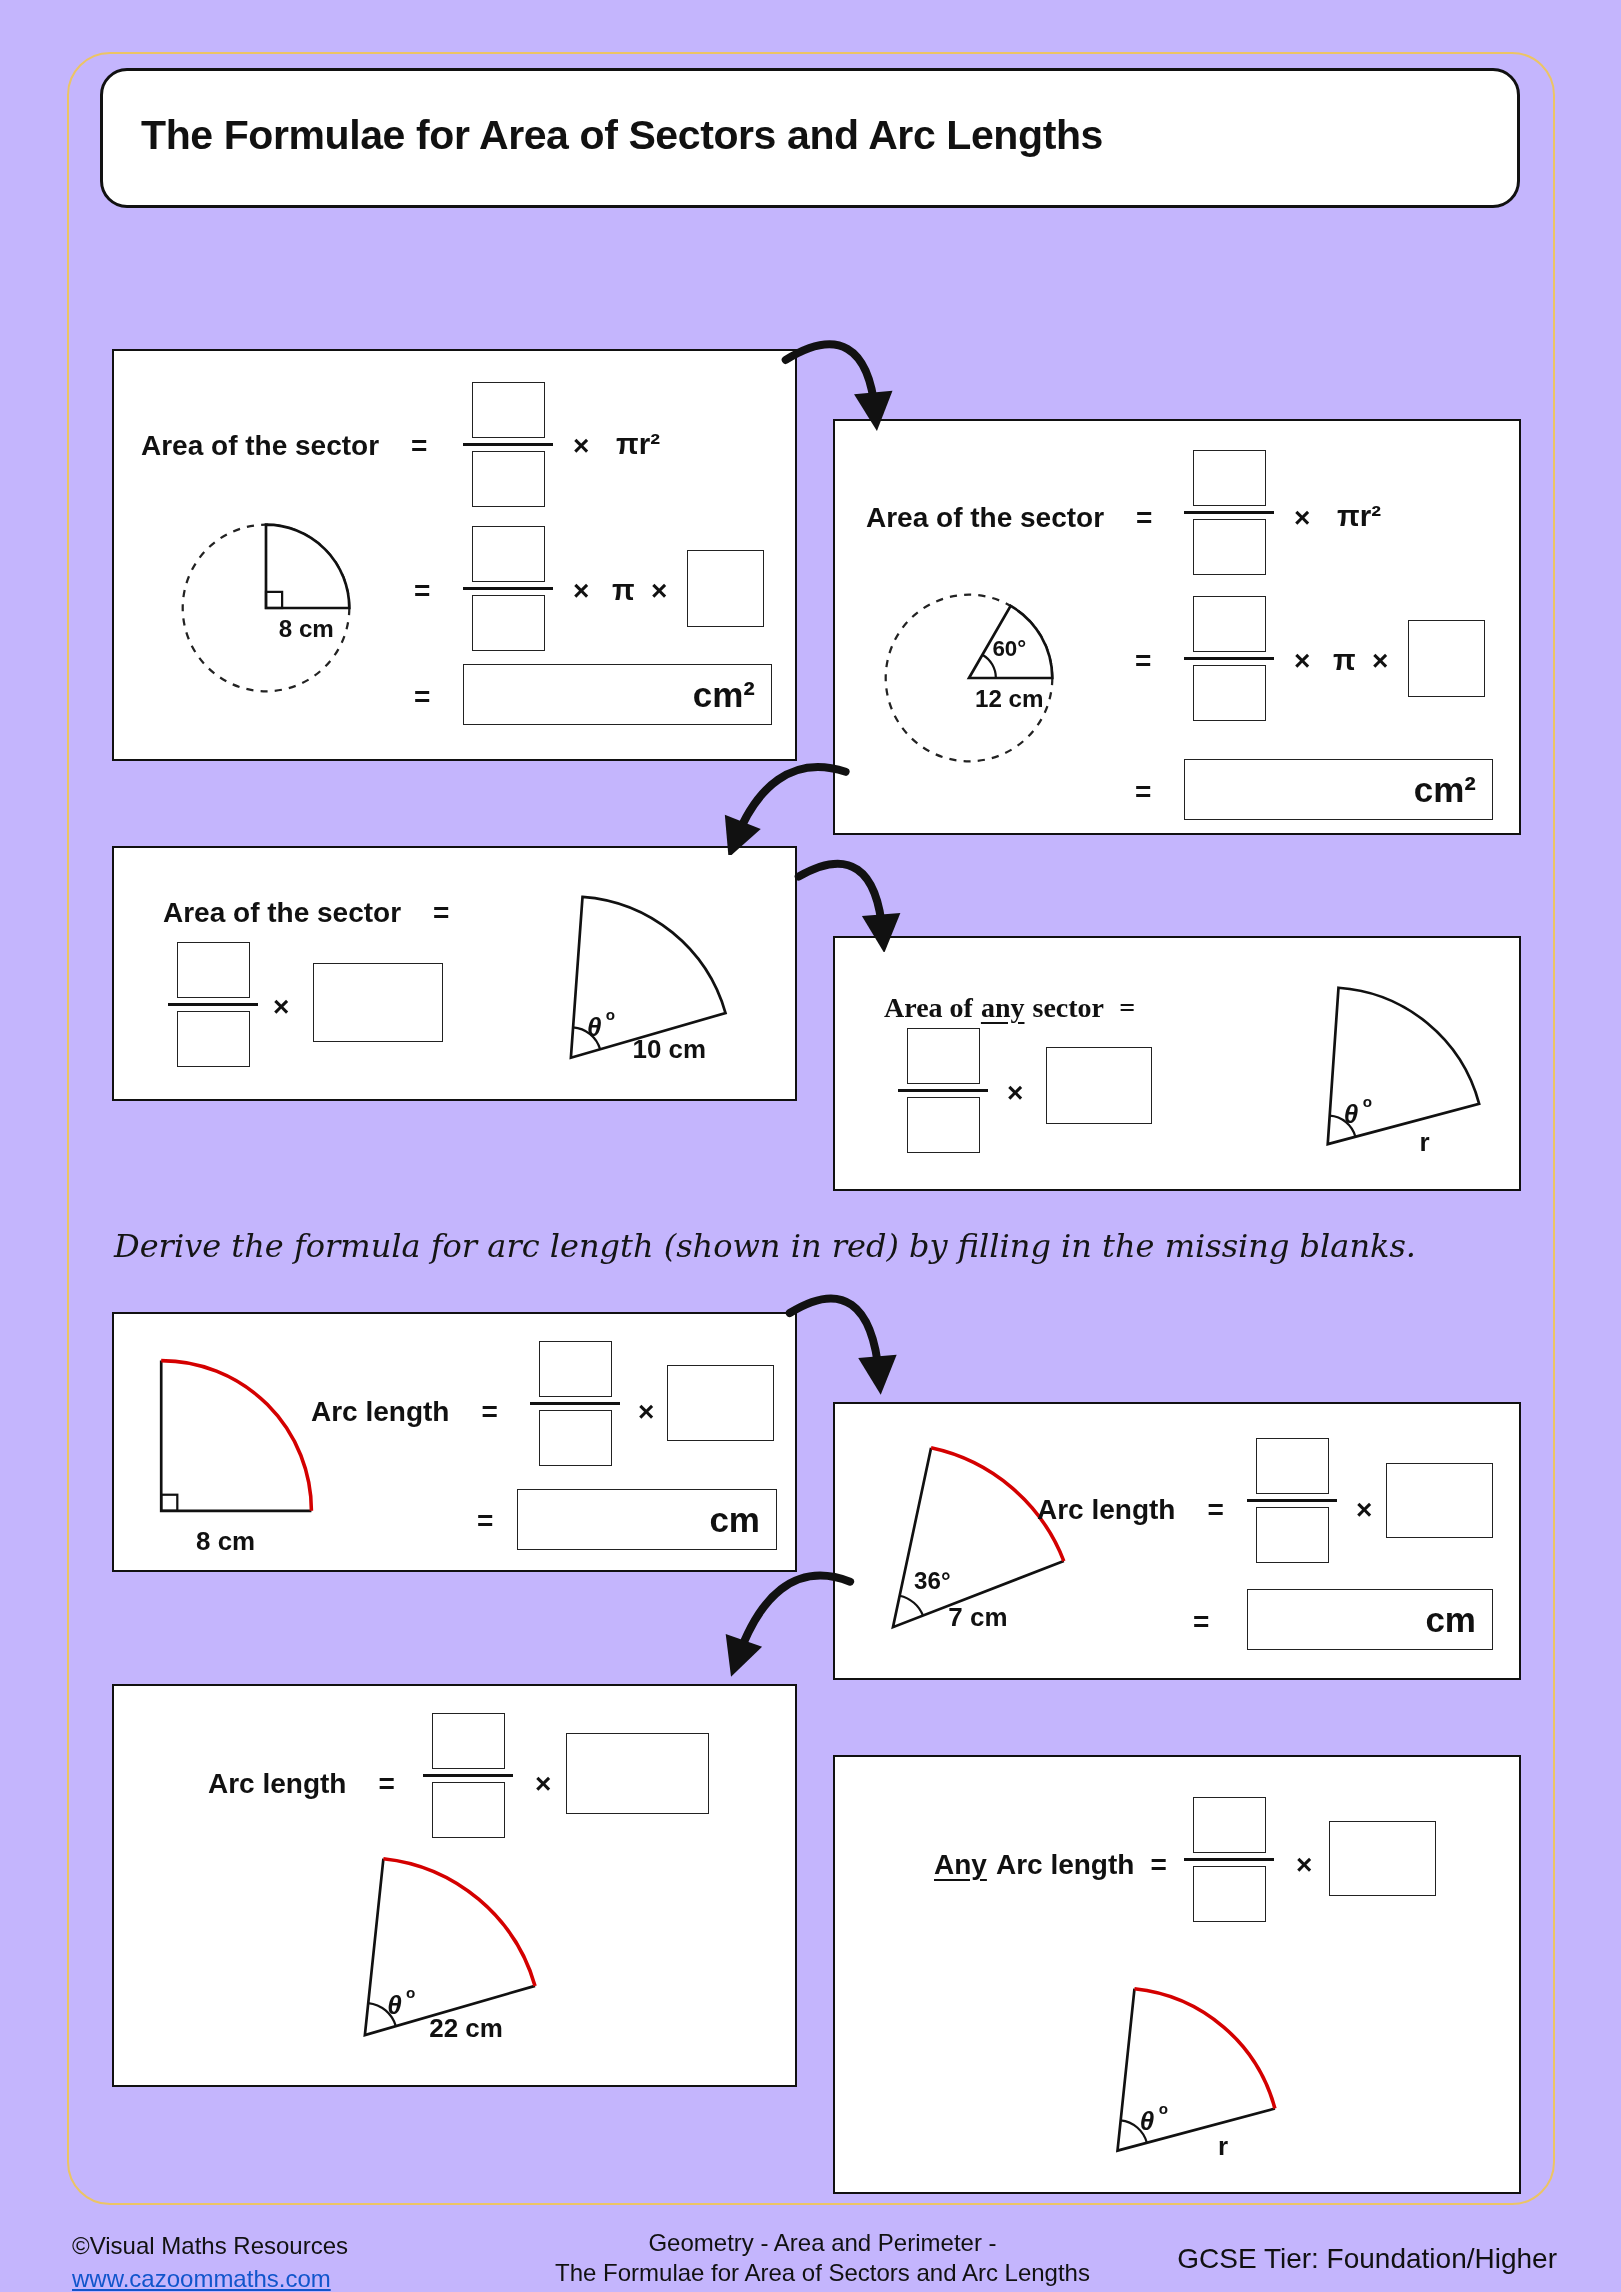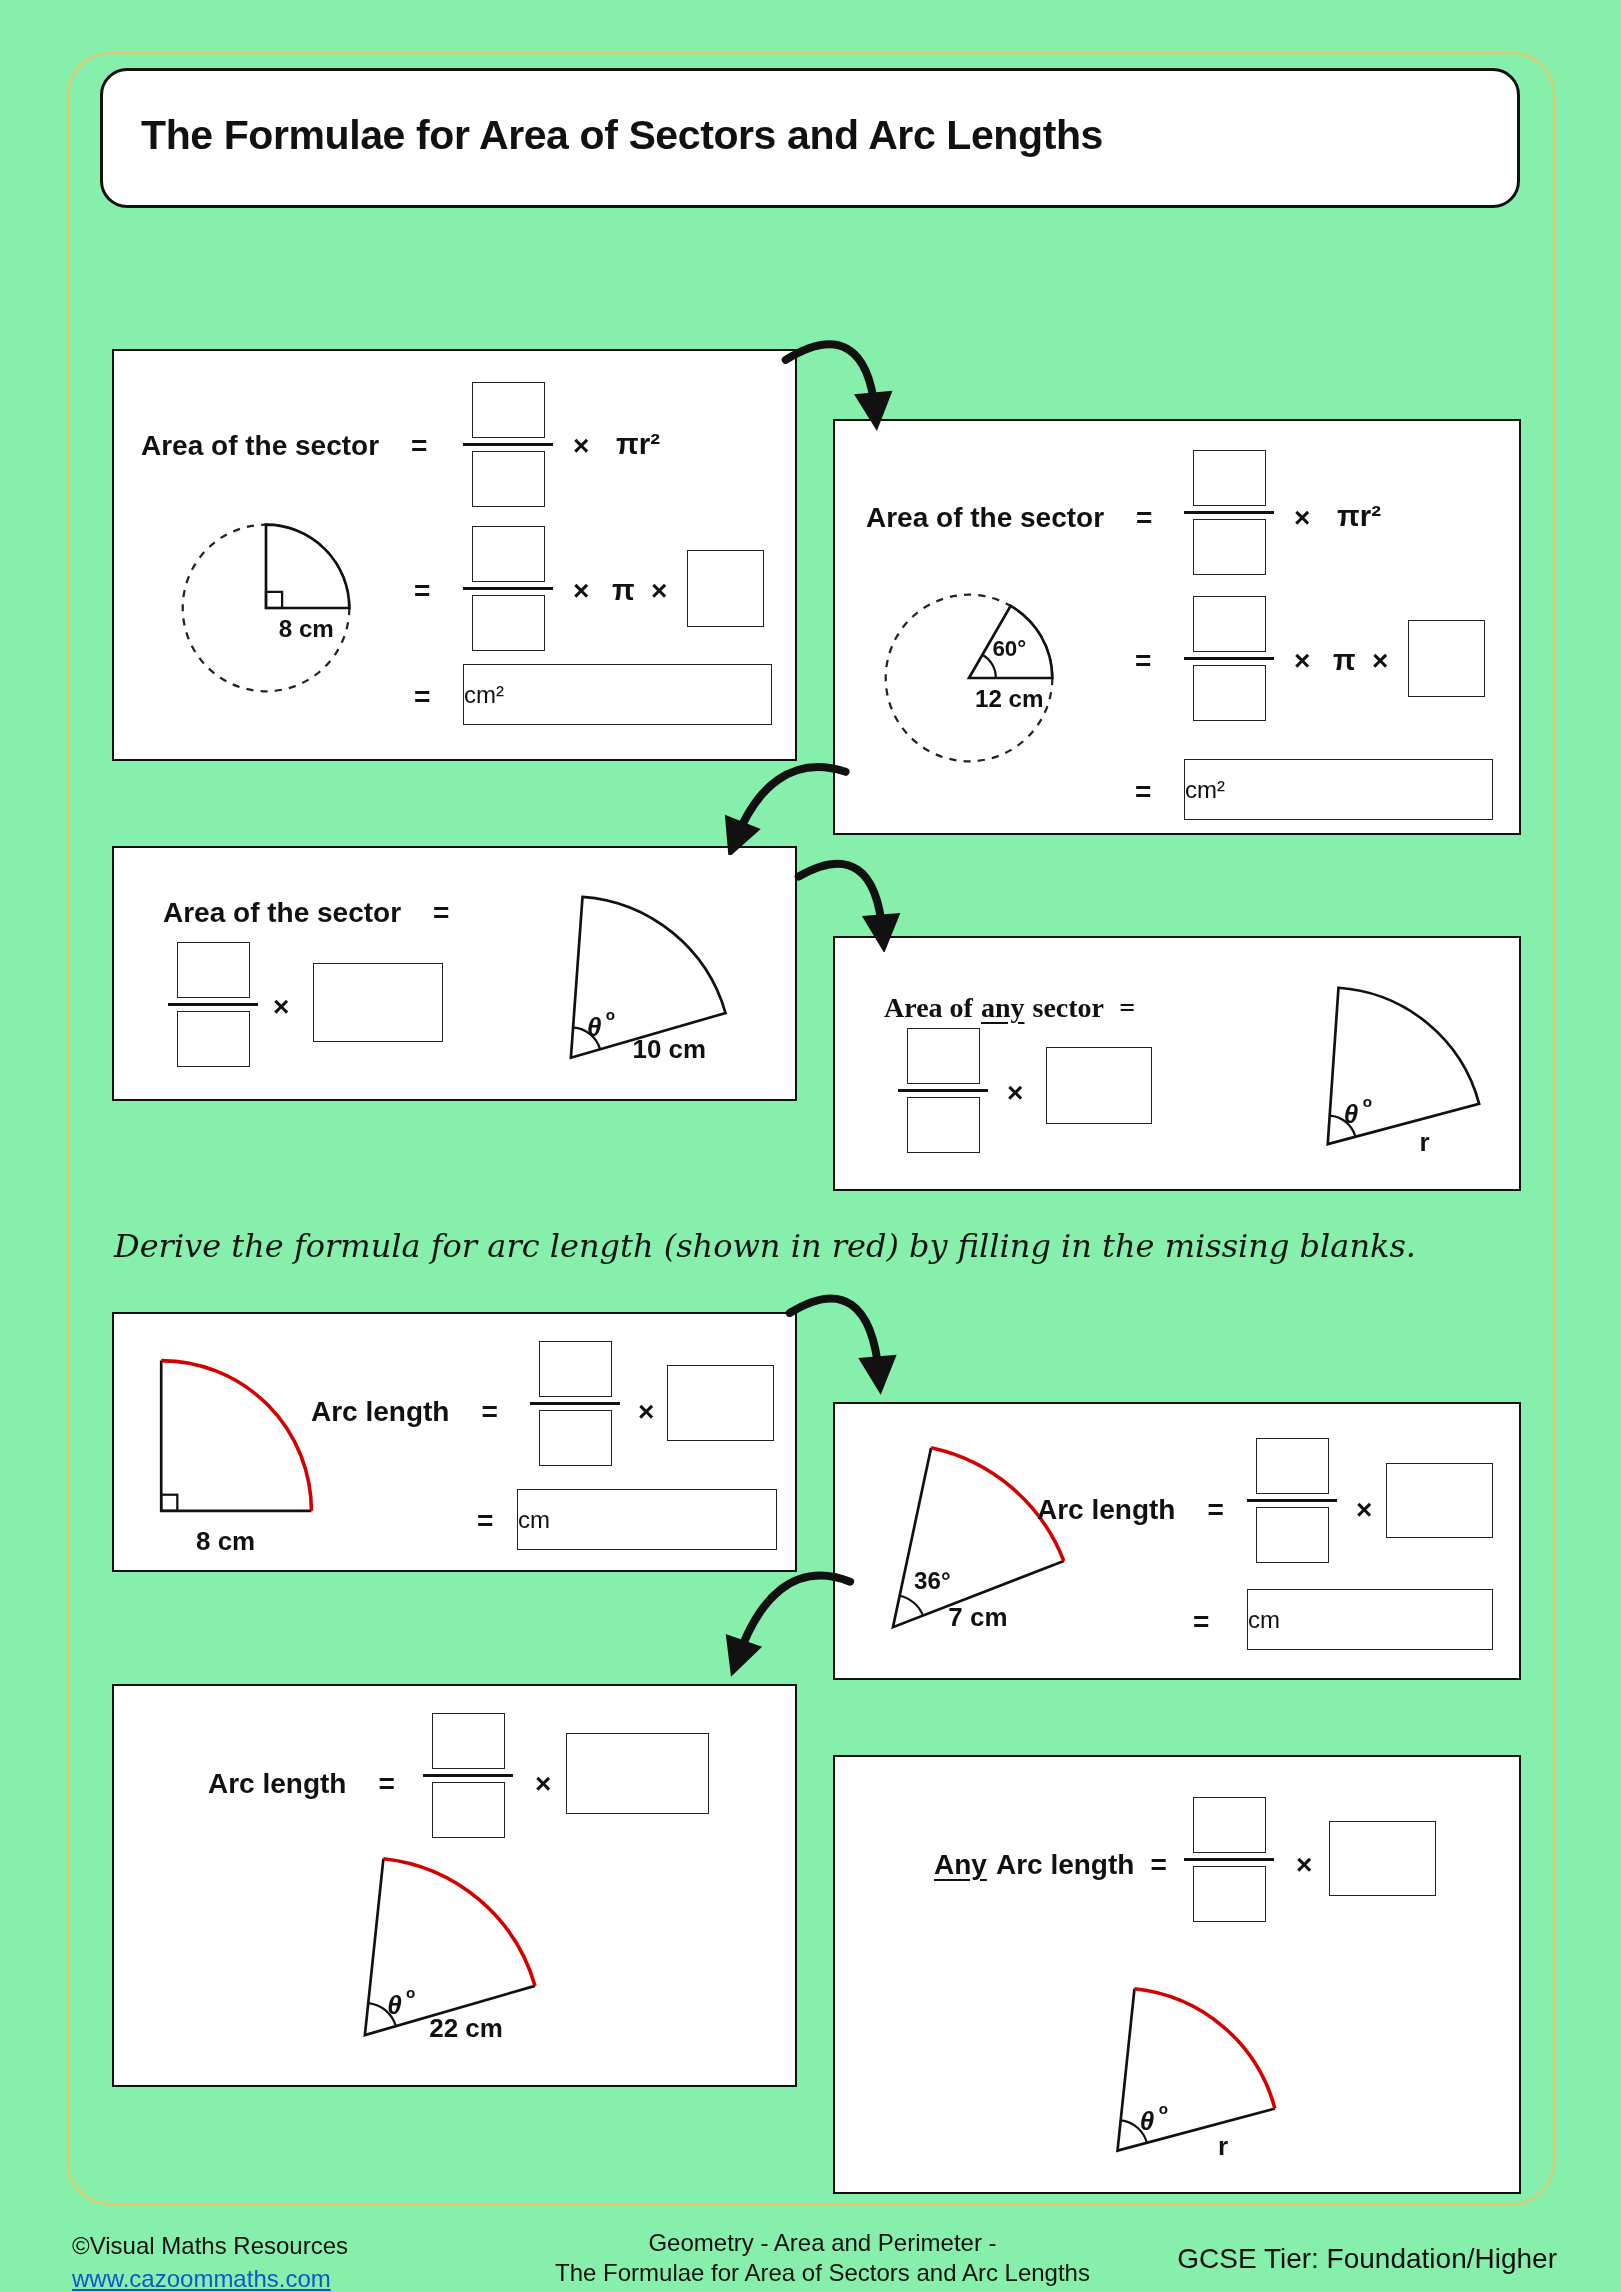--- a/index.html
+++ b/index.html
@@ -1,18 +1,18 @@
 <!DOCTYPE html>
 <html style="font-size:14.3px"><head>
 <meta charset="utf-8">
 <style>
   * { margin:0; padding:0; box-sizing:border-box; }
   html,body { background:#fff; }
   #page {
-    position:relative; width:1621px; height:2293px; background:#86efac;
+    position:relative; width:1621px; height:2293px; background:#c4b5fd;
     font-family:"Liberation Sans", sans-serif; color:#111; overflow:hidden;
   }
   .abs { position:absolute; }
   .gold-border {
     position:absolute; left:67px; top:52px; width:1488px; height:2153px;
     border:2.7px solid #ecc464; border-radius:43px; background:transparent;
   }
   .header-box {
     position:absolute; left:100px; top:68px; width:1420px; height:140px;
     border:3.6px solid #111; border-radius:27px; background:#fff;
@@ -31,22 +31,22 @@
   .lbl { font-weight:bold; font-size:28px; white-space:nowrap; }
   .sym { position:absolute; font-weight:bold; font-size:28px; white-space:nowrap; }
   .flexlbl { position:absolute; display:flex; gap:32px; align-items:baseline; }
   .u { text-decoration:underline; text-underline-offset:4.5px; }
   .blank { position:absolute; border:1.8px solid #222; background:#fff; }
   .frac { position:absolute; display:flex; flex-direction:column; align-items:center; }
   .frac .fbox { width:73px; height:56px; border:1.8px solid #222; background:#fff; }
   .frac .fbar { width:90px; height:3.6px; background:#111; margin:4.5px 0; }
   .longblank {
     position:absolute; border:1.8px solid #222; background:#fff;
-    display:flex; align-items:center; 
-    padding-right:16px; font-weight:normal; font-size:24px;
+    display:flex; align-items:center; justify-content:flex-end;
+    padding-right:16px; font-weight:bold; font-size:35px;
   }
   .footer-left { position:absolute; left:72px; top:2232px; font-size:24px; }
   .footer-link { color:#1155cc; text-decoration:underline; cursor:pointer; display:inline-block; margin-top:5.4px; }
   .footer-center { position:absolute; left:12px; top:2228px; width:1621px; text-align:center; font-size:24px; line-height:30px; }
   .footer-right { position:absolute; right:64px; top:2243px; font-size:28px; }
   svg text { fill:#111; font-family:"Liberation Sans", sans-serif; }
 </style>
 </head>
 <body>
 

